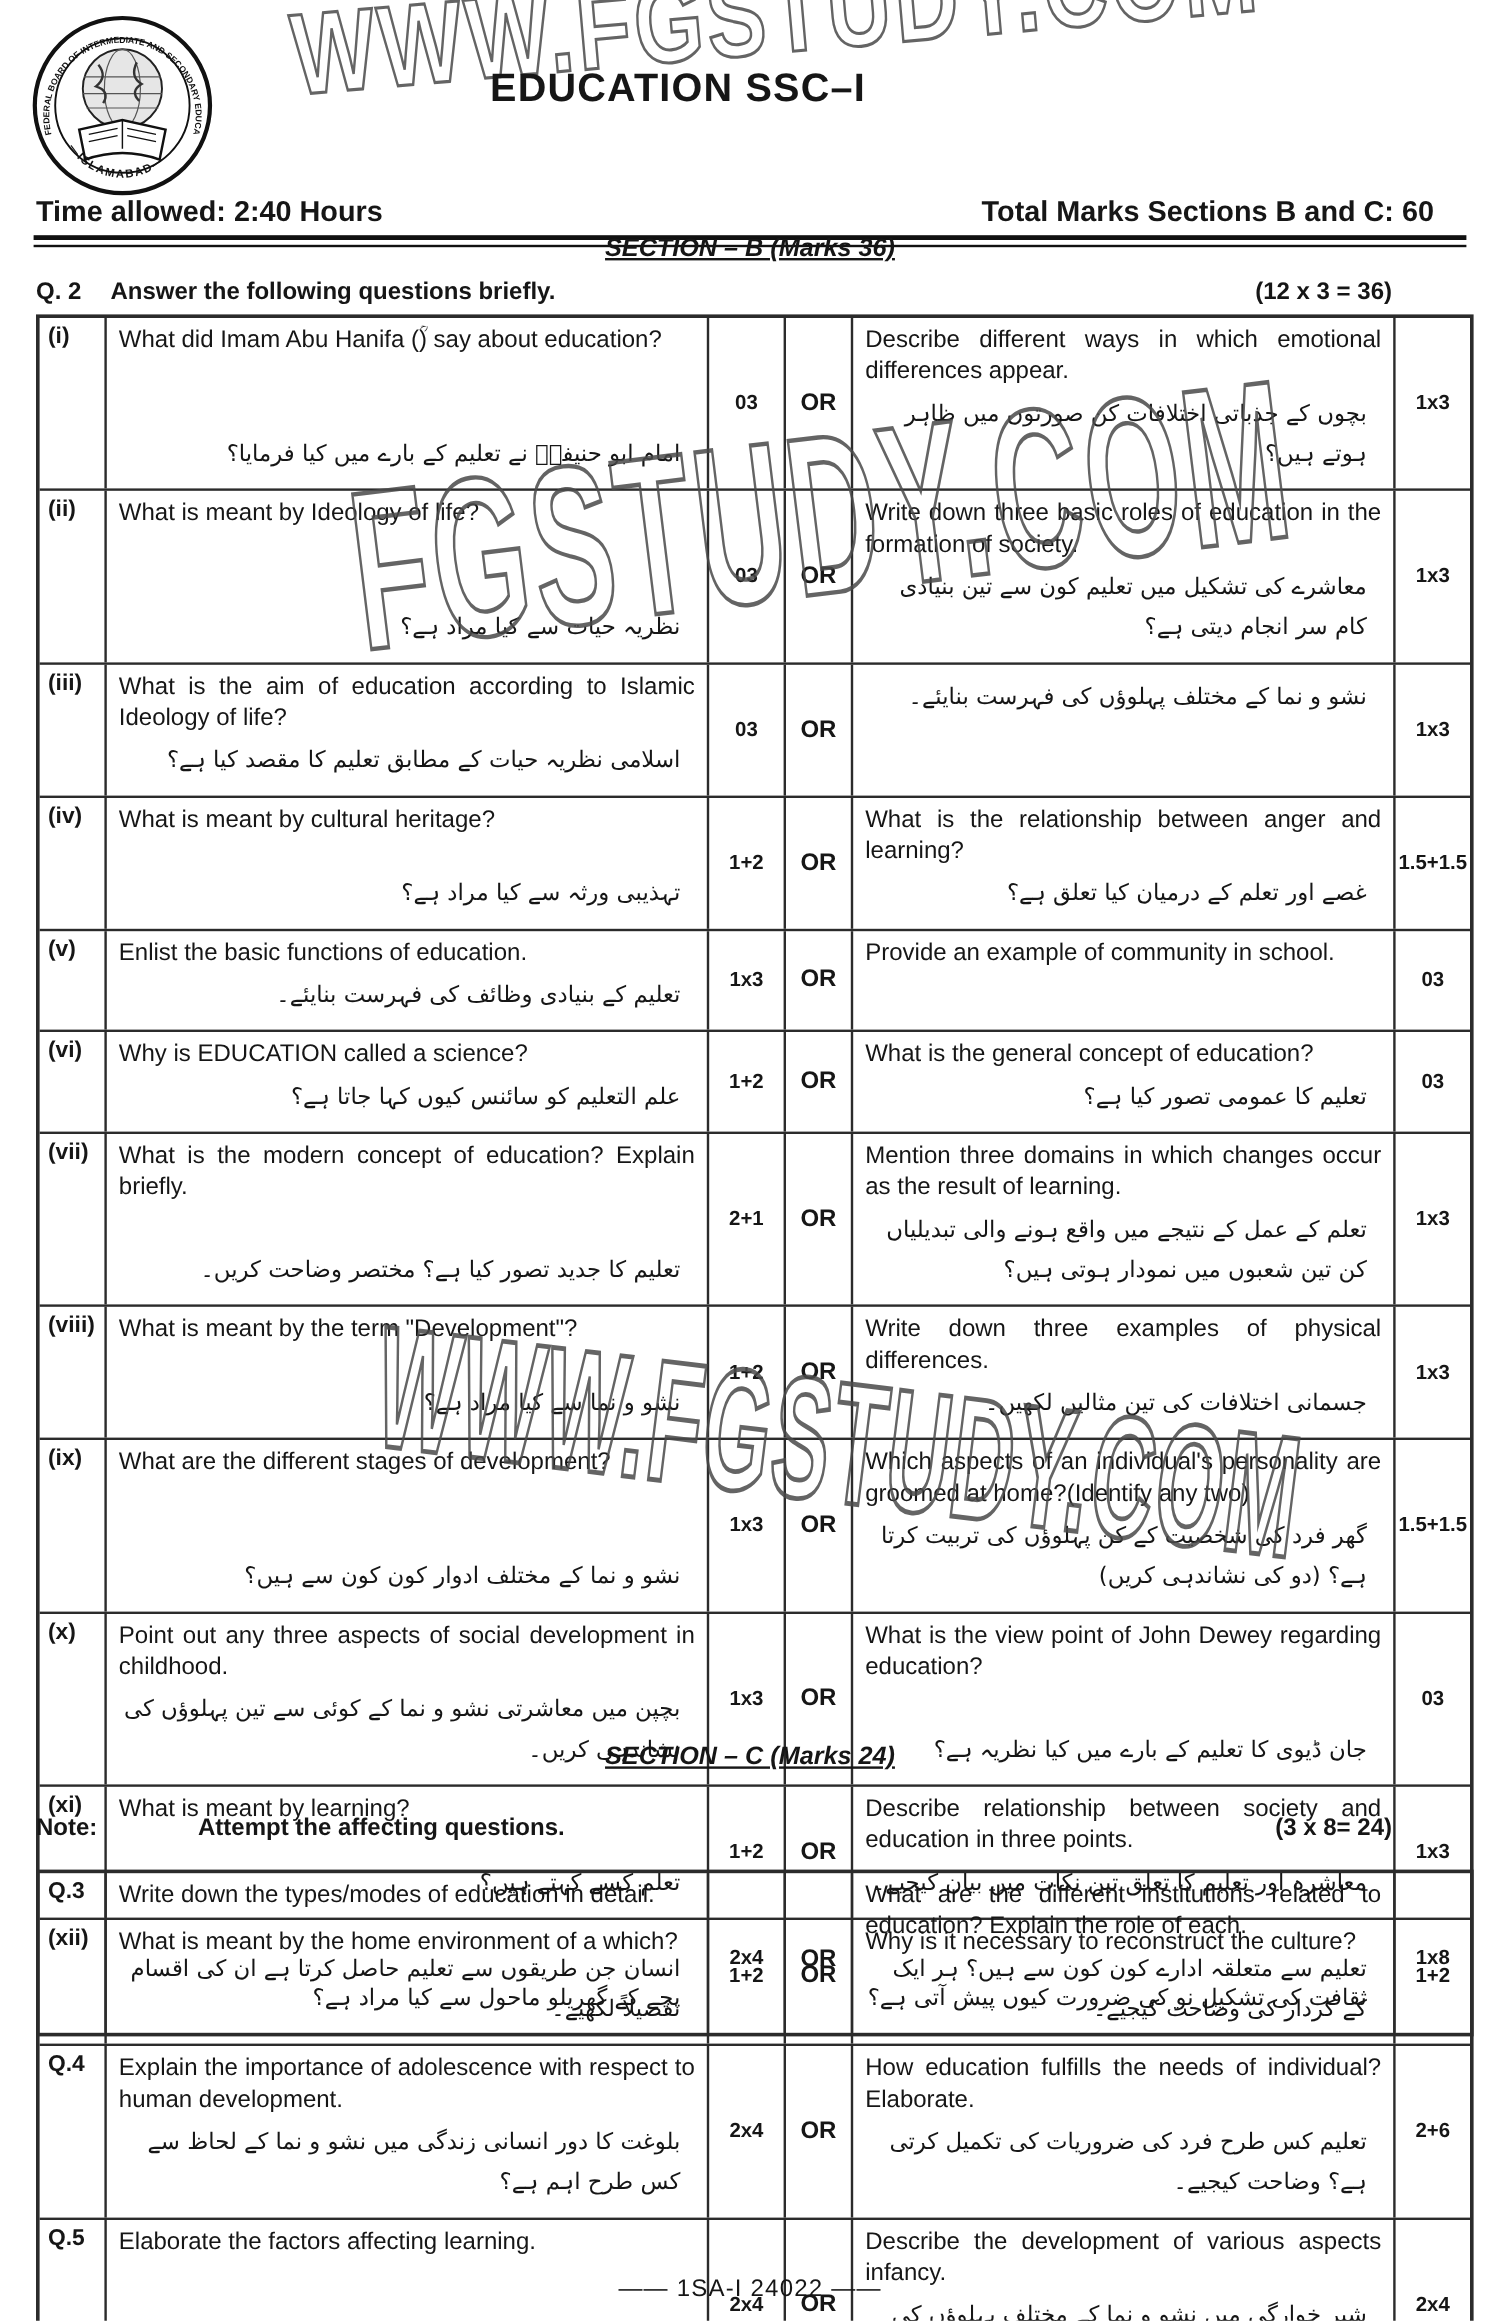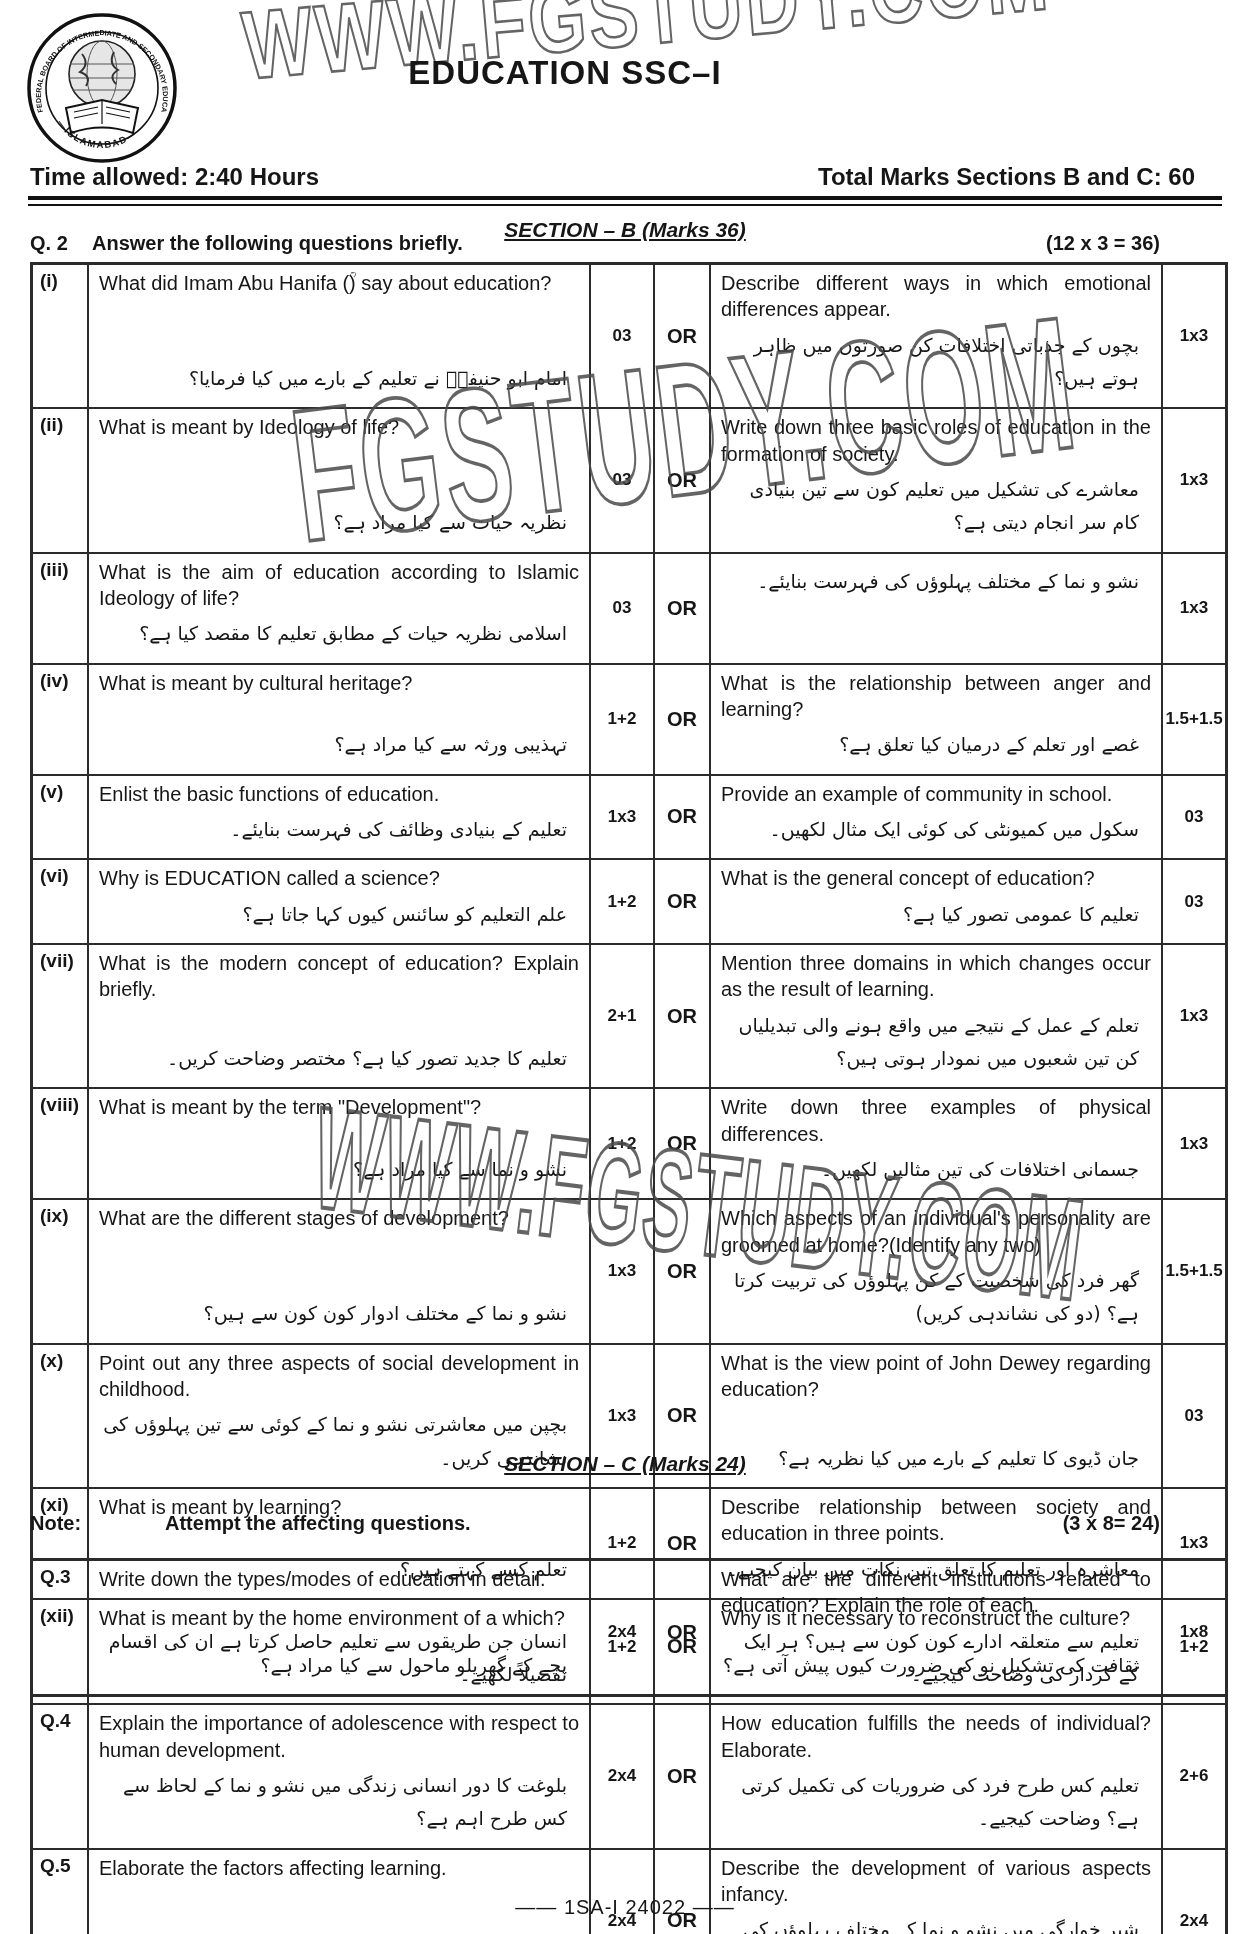--- a/index.html
+++ b/index.html
@@ -30,21 +30,21 @@
     justify-content:space-between;font-size:24px;font-weight:bold;z-index:6;
   }
   .header-rule{
     position:absolute;left:28px;top:196px;width:1194px;height:4px;
     border-top:4px solid #111;border-bottom:2px solid #111;
   }
   .sec-heading{position:absolute;width:100%;text-align:center;z-index:6;}
   .sec-heading span{
     font-size:21px;font-weight:bold;font-style:italic;text-decoration:underline;
   }
-  .secb{top:218px;} .secc{top:1452px;}
+  .secb{top:195px;} .secc{top:1452px;}
   .qline{
     position:absolute;left:30px;width:1165px;display:flex;align-items:baseline;
     font-size:20px;font-weight:bold;z-index:6;
   }
   .q2line{top:232px;}
   .noteline{top:1512px;}
   .qline .qlab{flex:0 0 62px;}
   .noteline .qlab{flex:0 0 135px;}
   .qline .qtxt{flex:1 1 auto;}
   .qline .qmarks{flex:0 0 auto;margin-right:35px;font-weight:bold;}
@@ -189,21 +189,20 @@
     <div class="trow" style="min-height: 68px;">
       <div class="cell num-cell">(v)</div>
       <div class="cell q-cell">
         <div class="en">Enlist the basic functions of education.</div>
         <div class="ur" dir="rtl">تعلیم کے بنیادی وظائف کی فہرست بنایئے۔</div>
       </div>
       <div class="cell marks-cell">1x3</div>
       <div class="cell or-cell">OR</div>
       <div class="cell q-cell">
         <div class="en">Provide an example of community in school.</div>
-        <div class="ur" dir="rtl">سکول میں کمیونٹی کی کوئی ایک مثال لکھیں۔</div>
       </div>
       <div class="cell marks-cell last">03</div>
     </div>
     <div class="trow" style="min-height: 80px;">
       <div class="cell num-cell">(vi)</div>
       <div class="cell q-cell">
         <div class="en">Why is EDUCATION called a science?</div>
         <div class="ur" dir="rtl">علم التعلیم کو سائنس کیوں کہا جاتا ہے؟</div>
       </div>
       <div class="cell marks-cell">1+2</div>

